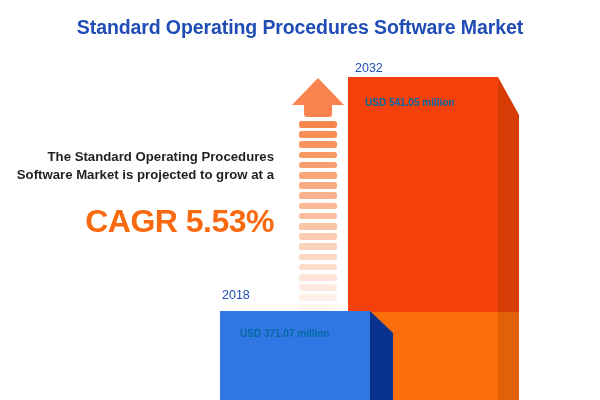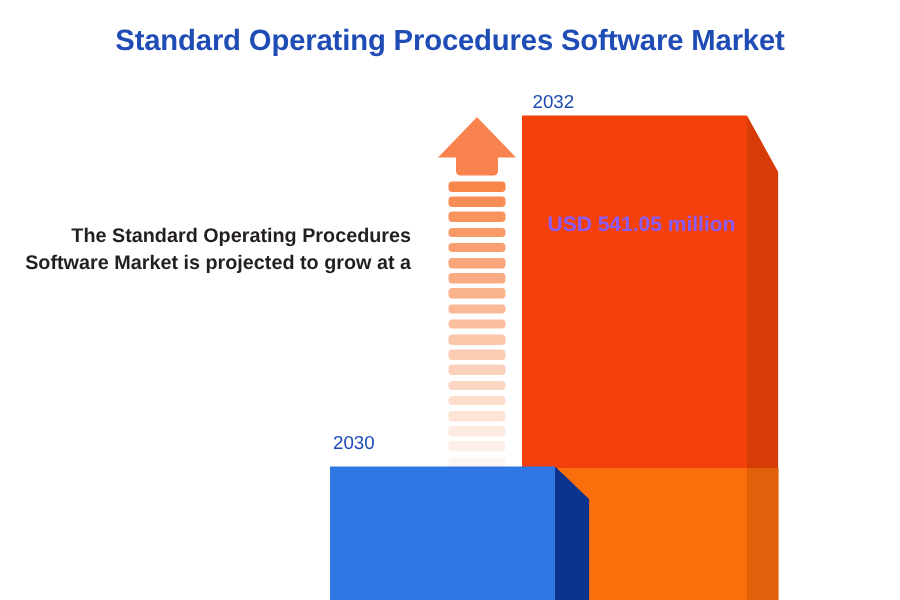--- a/index.html
+++ b/index.html
@@ -168,37 +168,37 @@
     font-size: 12.5px;
     font-weight: normal;
     color: #1F4CB5;
     white-space: nowrap;
   }
   #year-2032 { left: 355px; top: 61px; }
   #year-2025 { left: 222px; top: 288px; }
 
   .value-label {
     position: absolute;
-    font-size: 14px;
-    font-weight: bold;
-    color: #8b5cf6;
-    white-space: nowrap;
-    margin-top: 44px;
+    font-size: 10px;
+    font-weight: bold;
+    color: #0369a1;
+    white-space: nowrap;
   }
   #value-2032 { left: 365px; top: 97px; }
   #value-2025 { left: 240px; top: 328px; }
 </style>
 </head>
 <body>
 
 <div id="canvas">
 
   <div id="statement">The Standard Operating Procedures Software Market is projected to grow at a</div>
 
   <div id="title">Standard Operating Procedures Software Market</div>
+  <div id="cagr">CAGR 5.53%</div>
 
 
   <div id="arrow">
     <div class="arrow-head"></div>
     <div class="arrow-neck"></div>
   <div class="arrow-bar" style="top: 43px; background: rgba(246, 124, 60, 0.92);"></div>
       <div class="arrow-bar" style="top: 53.2px; background: rgba(246, 124, 60, 0.875);"></div>
       <div class="arrow-bar" style="top: 63.4px; background: rgba(246, 124, 60, 0.824);"></div>
       <div class="arrow-bar" style="top: 73.6px; background: rgba(246, 124, 60, 0.776);"></div>
       <div class="arrow-bar" style="top: 83.8px; background: rgba(246, 124, 60, 0.73);"></div>
@@ -222,15 +222,16 @@
 
   <div id="bar-2032-front"></div>
   <div id="bar-2032-side"></div>
   <div id="bar-2032-wash"></div>
   <div id="bar-2032-side-wash"></div>
   <div class="year-label" id="year-2032">2032</div>
   <div class="value-label" id="value-2032">USD 541.05 million</div>
 
   <div id="bar-2025-front"></div>
   <div id="bar-2025-side"></div>
-  <div class="year-label" id="year-2025">2030</div>
+  <div class="year-label" id="year-2025">2018</div>
+  <div class="value-label" id="value-2025">USD 371.07 million</div>
 
 </div>
 
 </body></html>

